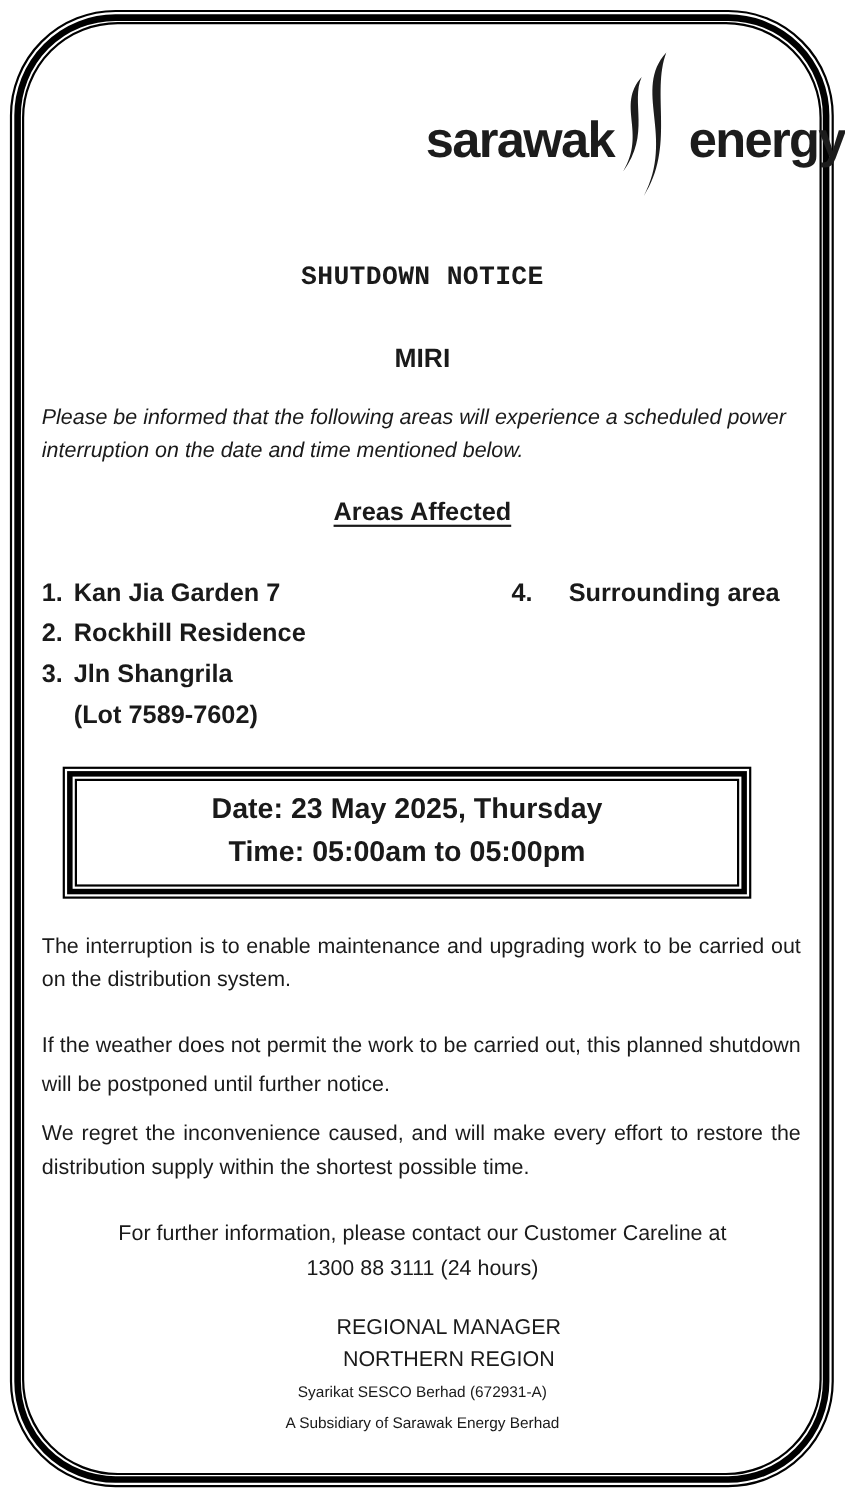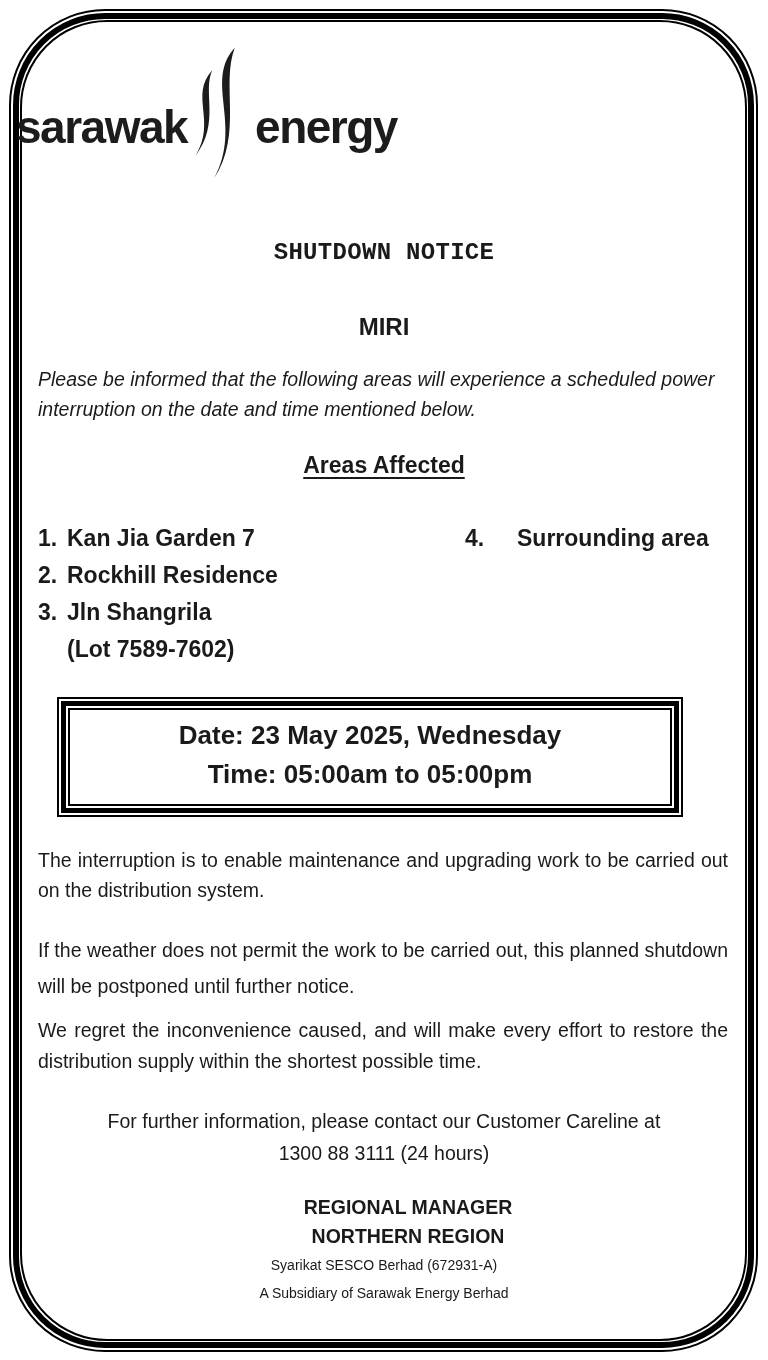--- a/index.html
+++ b/index.html
@@ -11,21 +11,21 @@
     position:relative;
     overflow:hidden;
   }
   
   .f1{position:absolute;top:9px;left:9px;right:10px;bottom:8px;
       border:2px solid #000;border-radius:96px;}
   .f2{position:absolute;inset:2px;border:6px solid #000;border-radius:92px;}
   .f3{position:absolute;inset:1px;border:2px solid #000;border-radius:87px;}
   
   .content{position:absolute;inset:0;}
-  .logo-row{margin-top:56px;height:142px;display:flex;justify-content:flex-start;align-items:center;padding-left:16px;}
+  .logo-row{margin-top:56px;height:142px;display:flex;justify-content:flex-end;align-items:center;padding-left:16px;}
   .logo-text{font-size:46px;font-weight:bold;letter-spacing:-1.5px;color:#1c1c1c;line-height:1;}
   .flame{width:56px;height:138px;margin:0 10px 0 2px;transform:translateY(-14px);}
   .title{margin-top:40px;text-align:center;font-weight:bold;font-size:24px;letter-spacing:0.3px;line-height:30px;font-family:Liberation Mono, monospace;}
   .location{margin-top:44px;text-align:center;font-weight:bold;font-size:24px;line-height:30px;}
   .intro{margin:22px 40px 0 38px;font-size:19.5px;line-height:30px;text-align:left;font-style:italic;}
   .areas-head{margin-top:26px;text-align:center;font-weight:bold;font-size:23px;line-height:30px;}
   .areas-head span{text-decoration:underline;text-decoration-thickness:2px;text-underline-offset:4px;text-align:right;}
   .list{margin:40px 40px 0 38px;display:flex;font-weight:bold;font-size:23px;line-height:37px;}
   .col-l{width:427px;}
   .col-r{flex:1;}
@@ -36,21 +36,21 @@
   
   .db1{margin:29px 0 0 57px;width:626px;border:2px solid #000;box-sizing:border-box;}
   .db2{margin:2px;border:5px solid #000;}
   .db3{margin:2px;border:2px solid #000;padding:6px 0 10px;text-align:center;
        font-weight:bold;font-size:26px;line-height:39px;}
   .p1{margin:28px 40px 0 38px;font-size:19.5px;line-height:30px;text-align:justify;}
   .p2{margin:27px 40px 0 38px;font-size:19.5px;line-height:36px;text-align:justify;}
   .p3{margin:11px 40px 0 38px;font-size:19.5px;line-height:31px;text-align:justify;}
   .careline{margin-top:28px;text-align:center;font-size:19.5px;line-height:32px;}
   .signoff{margin-top:24px;text-align:center;}
-  .signoff .bold-line{font-weight:bold;font-size:19.5px;line-height:29px;padding-left:48px;}
+  .signoff .bold-line{font-weight:normal;font-size:19.5px;line-height:29px;padding-left:48px;}
   .signoff .reg-line{font-size:14px;line-height:28px;}
 </style>
 </head>
 <body>
 
 <div class="f1">
   <div class="f2">
     <div class="f3"></div>
   </div>
 </div>
@@ -95,21 +95,21 @@
       <div class="li">
         <span class="num-r">4.</span>
         <span>Surrounding area</span>
       </div>
     </div>
   </div>
 
   <div class="db1">
     <div class="db2">
       <div class="db3">
-        <div>Date: 23 May 2025, Wednesday</div>
+        <div>Date: 23 May 2025, Thursday</div>
         <div>Time: 05:00am to 05:00pm</div>
       </div>
     </div>
   </div>
 
   <div class="p1">The interruption is to enable maintenance and upgrading work to be carried out on the distribution system.</div>
   <div class="p2">If the weather does not permit the work to be carried out, this planned shutdown will be postponed until further notice.</div>
   <div class="p3">We regret the inconvenience caused, and will make every effort to restore the distribution supply within the shortest possible time.</div>
 
   <div class="careline">

